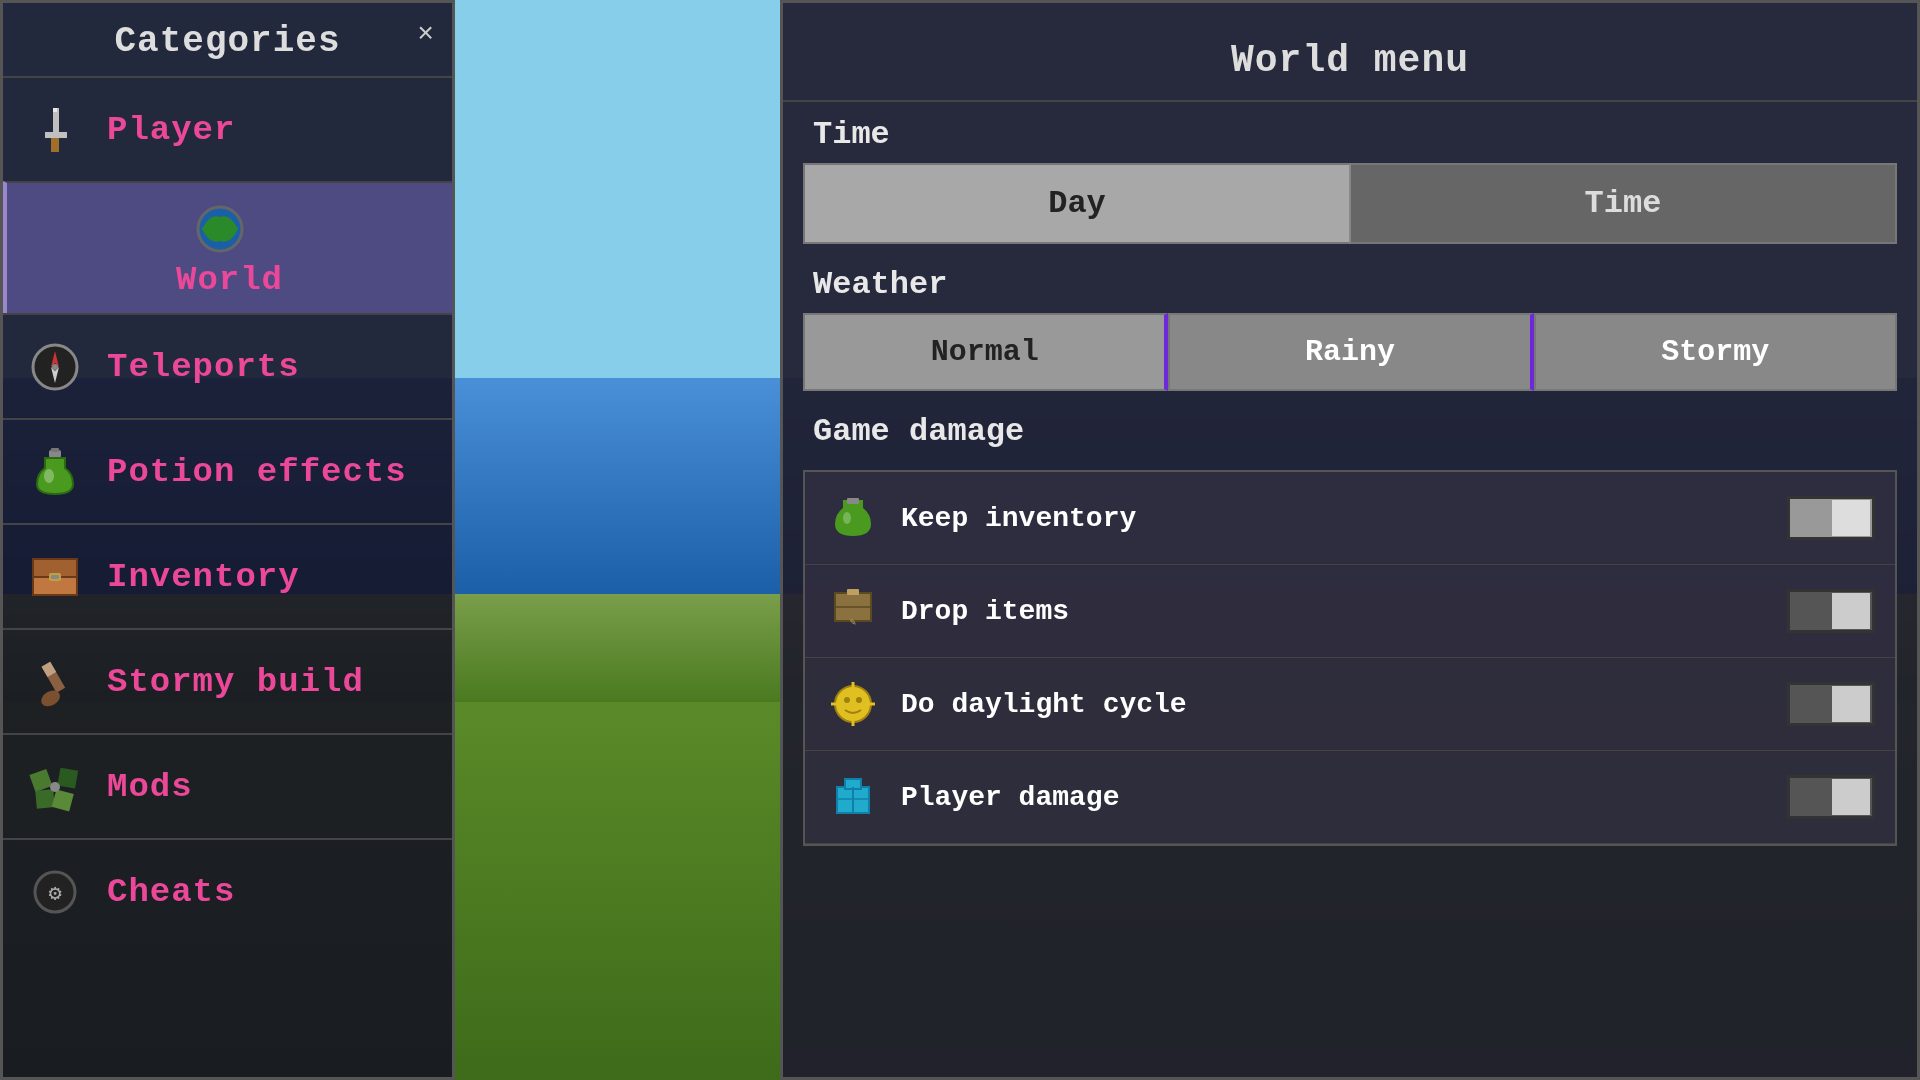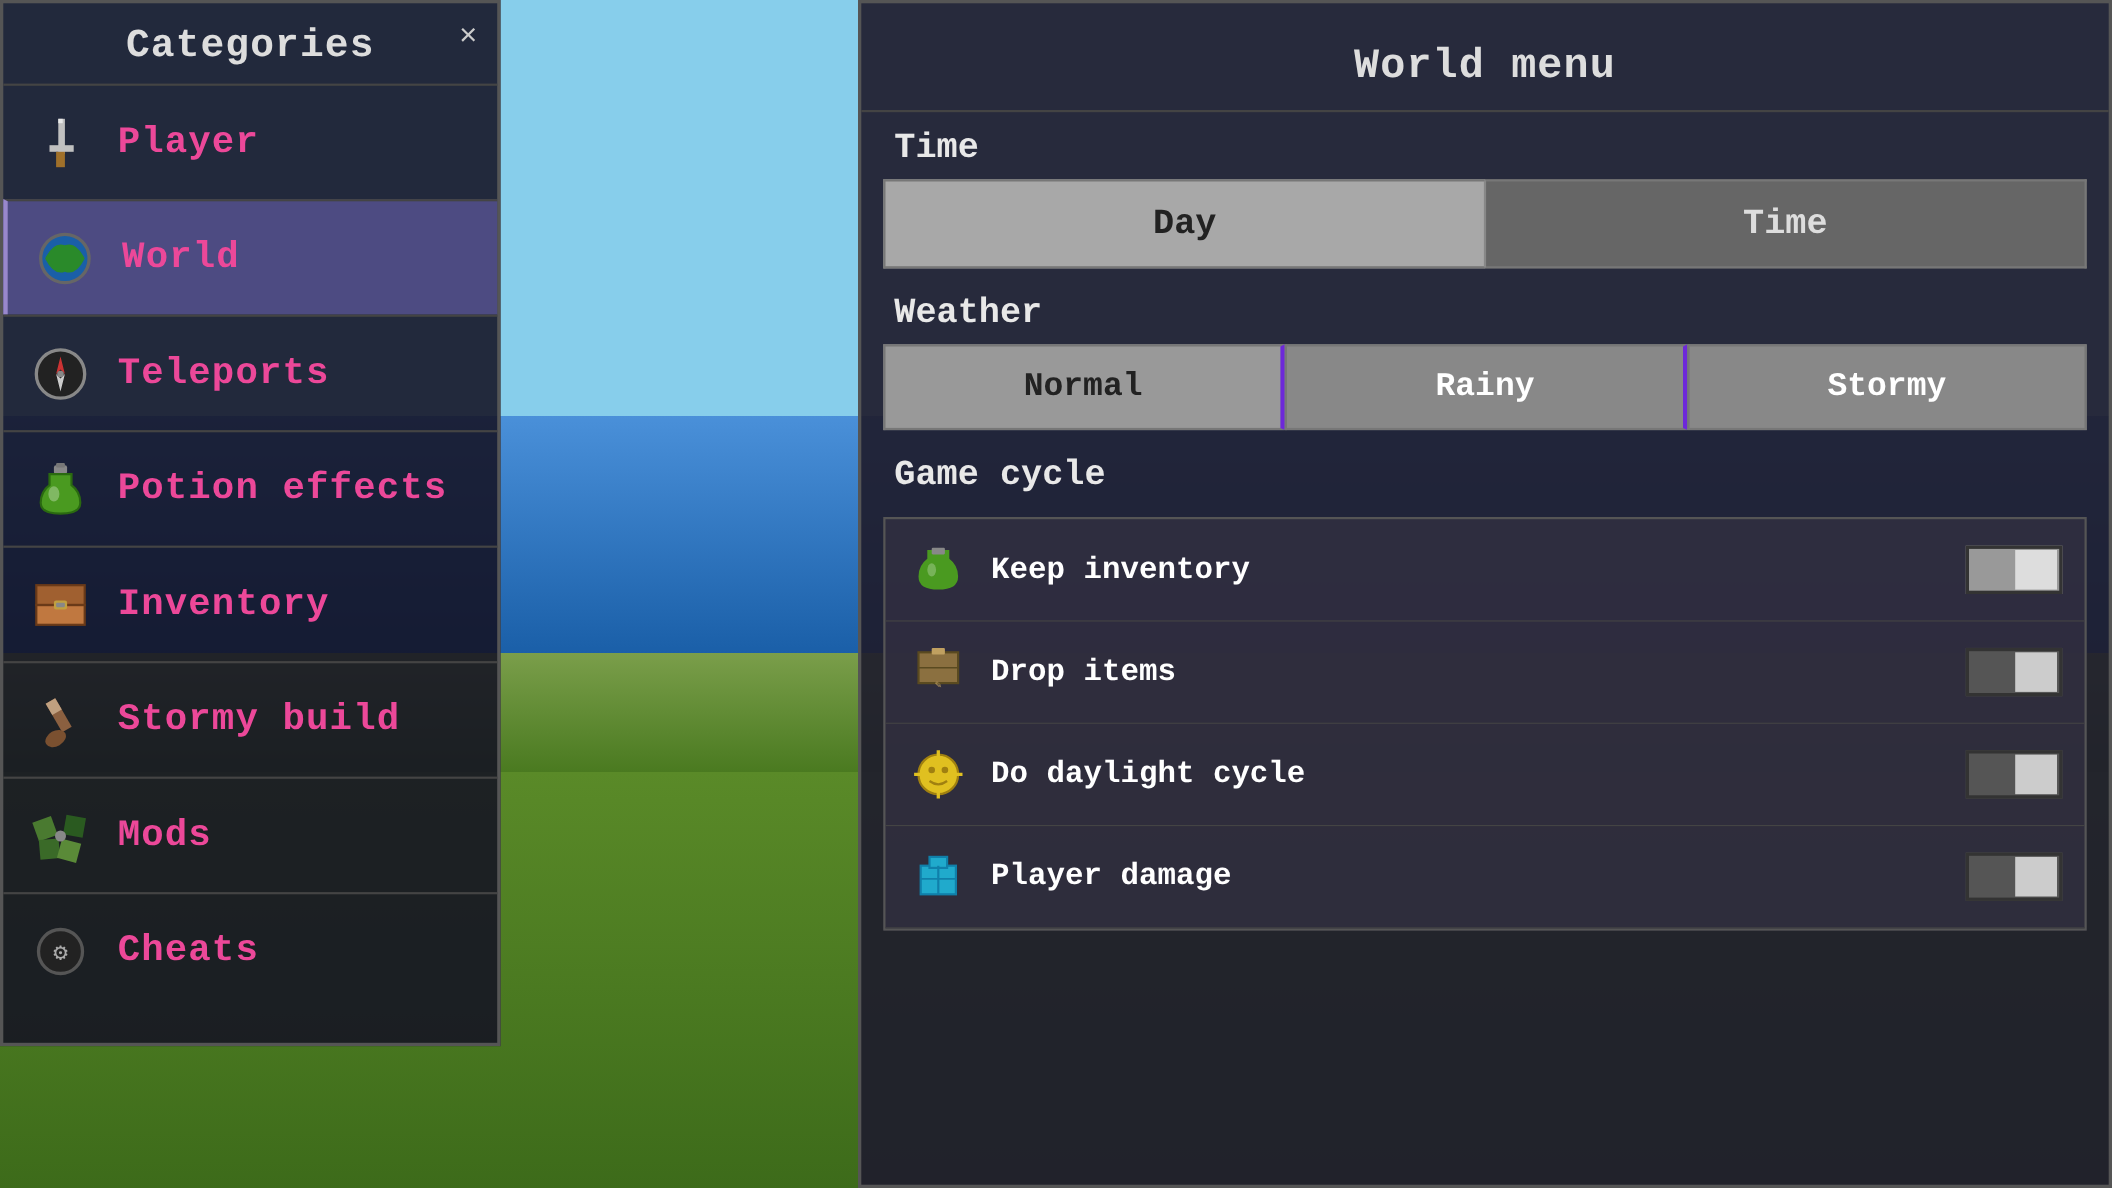--- a/index.html
+++ b/index.html
@@ -21,21 +21,21 @@
       height: 1080px;
       background: linear-gradient(180deg, #87CEEB 0%, #87CEEB 35%, #4A90D9 35%, #1a5fa8 55%, #7a9e4a 55%, #4a7a20 65%, #5a8a28 65%, #3d6b1a 100%);
       z-index: 0;
     }
 
     
     .categories-panel {
       position: absolute;
       top: 0; left: 0;
       width: 455px;
-      height: 951px;
+      height: 1080px;
       background: rgba(20, 18, 35, 0.88);
       border: 3px solid #555;
       z-index: 10;
       padding: 0;
     }
 
     .categories-title-bar {
       display: flex;
       align-items: center;
       justify-content: center;
@@ -68,20 +68,21 @@
       align-items: center;
       padding: 14px 20px;
       border-top: 2px solid #444;
       cursor: pointer;
       min-height: 105px;
     }
 
     .category-item.active {
       background: rgba(120, 110, 200, 0.5);
       border-left: 4px solid #9988cc;
+      flex-direction: column;
     }
 
     .category-icon {
       width: 64px;
       height: 64px;
       margin-right: 20px;
       flex-shrink: 0;
       display: flex;
       align-items: center;
       justify-content: center;
@@ -397,21 +398,21 @@
 
   <div class="section-label">Weather</div>
   <div class="weather-buttons">
     <button class="weather-btn active">Normal</button>
     <button class="weather-btn">Rainy</button>
     <button class="weather-btn">Stormy</button>
   </div>
 
   <div class="section-gap"></div>
 
-  <div class="section-label">Game cycle</div>
+  <div class="section-label">Game damage</div>
   <div class="game-rules-section">
 
     <div class="game-rule-row">
       <div class="rule-icon">
         <svg width="52" height="52" viewBox="0 0 52 52" xmlns="http://www.w3.org/2000/svg">
           <path d="M16 8 L16 16 Q8 22 8 32 Q8 44 26 44 Q44 44 44 32 Q44 22 36 16 L36 8 Z" fill="#4a9a20"></path>
           <rect x="20" y="6" width="12" height="6" fill="#888" rx="1"></rect>
           <ellipse cx="20" cy="26" rx="4" ry="6" fill="rgba(255,255,255,0.25)"></ellipse>
           <circle cx="26" cy="30" rx="4" ry="4" fill="#aaff44"></circle>
         </svg>

